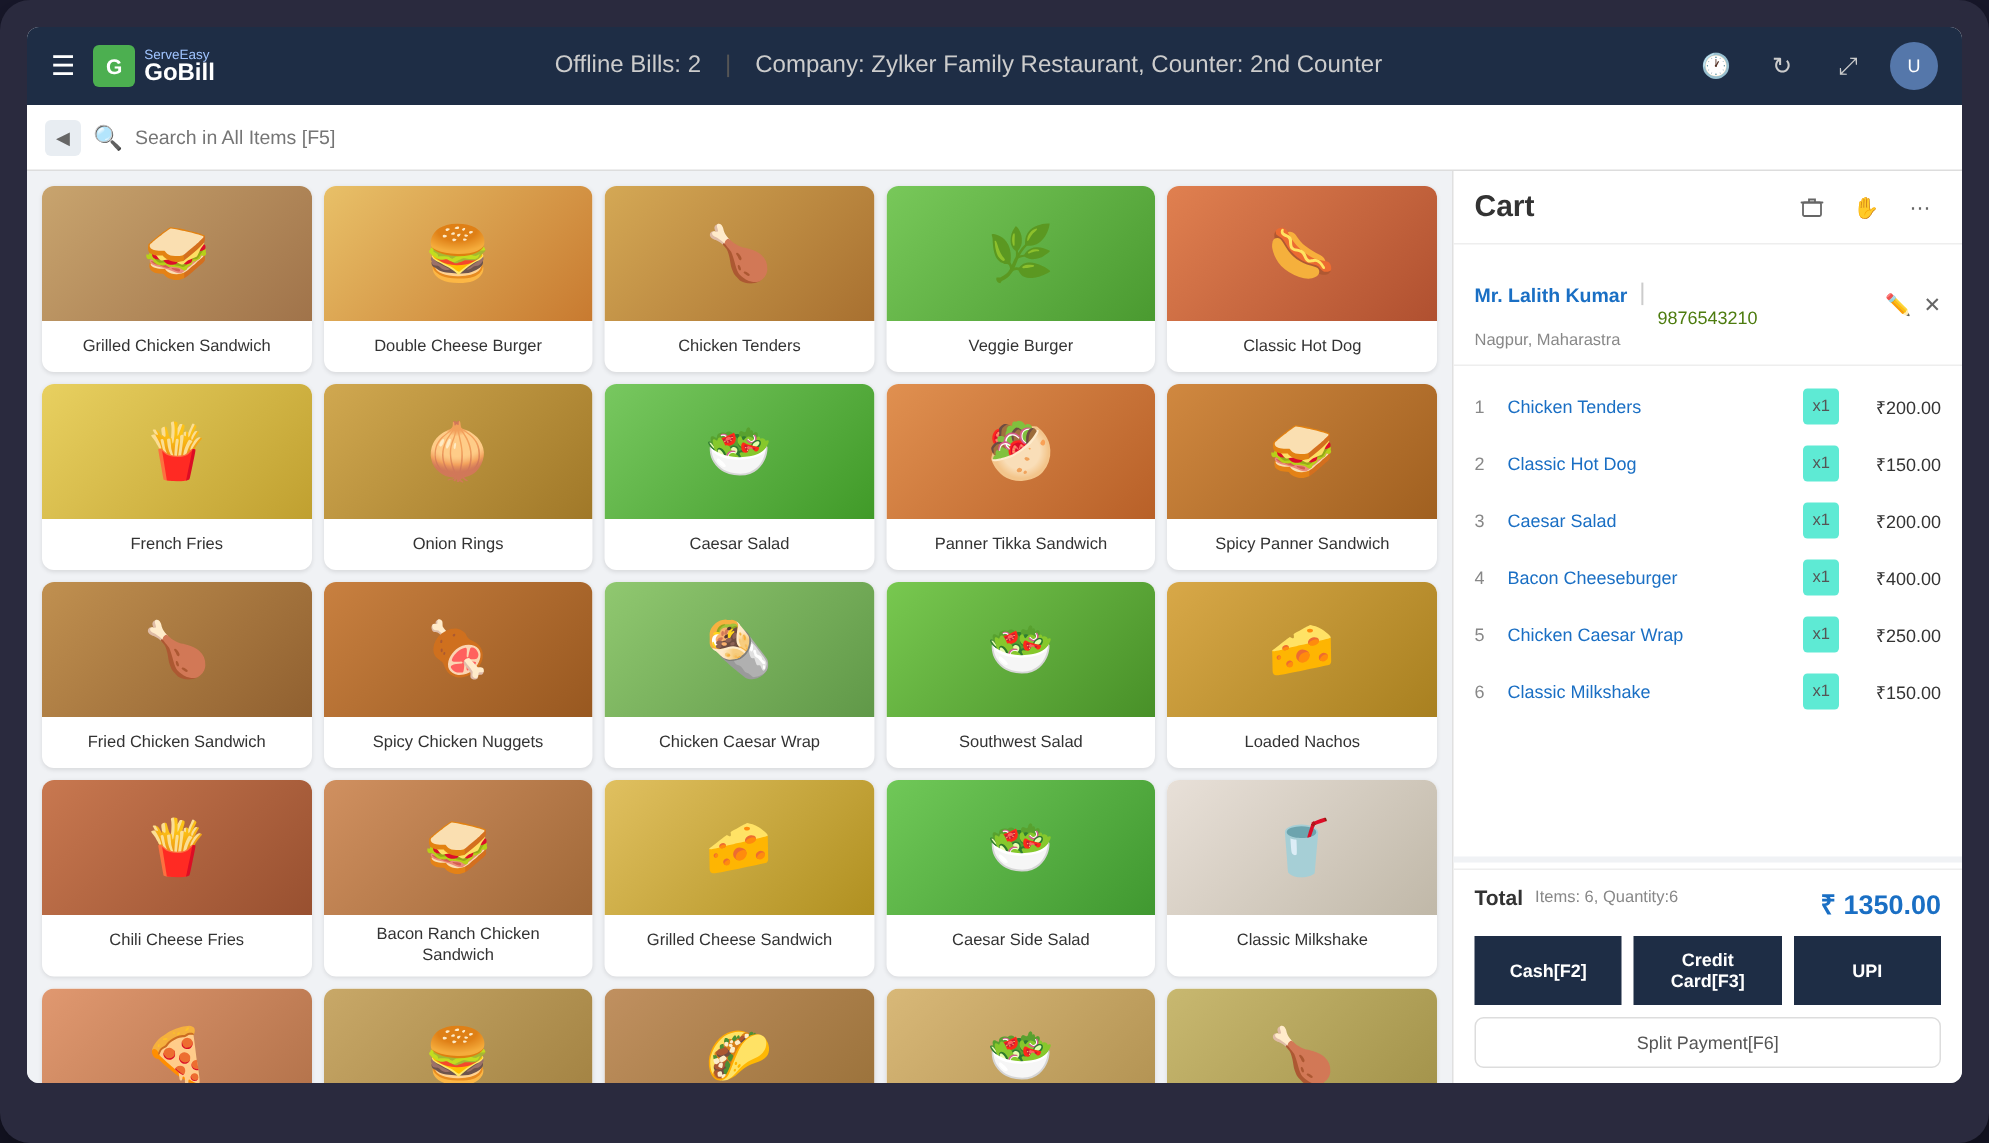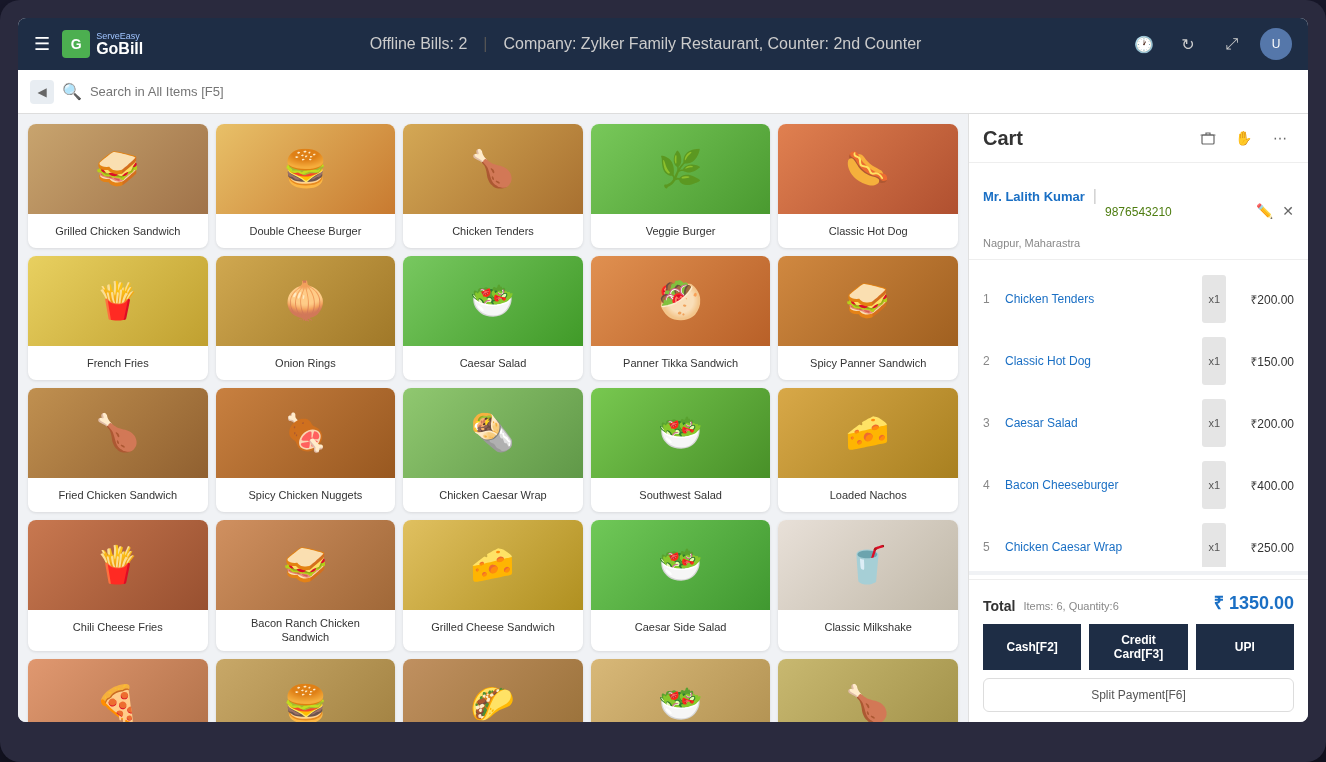--- a/index.html
+++ b/index.html
@@ -219,21 +219,21 @@
       padding: 10px 14px;
       border-bottom: 1px solid #eee;
     }
     .customer-name {
       color: #1a6fc4;
       font-size: 13px;
       font-weight: 600;
     }
     .customer-sep { color: #ccc; }
     .customer-phone { color: #4d7c0f; font-size: 12px; margin-top: 32px; }
-    .customer-location { color: #888; font-size: 11px; margin-top: 18px; }
+    .customer-location { color: #888; font-size: 11px; margin-top: 2px; }
     .customer-actions {
       display: flex;
       gap: 8px;
     }
     .customer-action-btn {
       color: #666;
       cursor: pointer;
       font-size: 14px;
     }
     
@@ -256,22 +256,22 @@
     }
     .cart-item-name {
       flex: 1;
       color: #1a6fc4;
       font-size: 12px;
       cursor: pointer;
     }
     .cart-item-qty {
       color: #555;
       font-size: 11px;
-      background: #e5e5e5;
-      padding: 18px 6px;
+      background: #5eead4;
+      padding: 6px 6px;
       border-radius: 3px;
       margin-left: 16px;
     }
     .cart-item-price {
       color: #333;
       font-size: 12px;
       font-weight: 500;
       min-width: 60px;
       text-align: right;
     }
@@ -281,21 +281,21 @@
       background: #f0f2f5;
       margin: 4px 0;
     }
     
     .cart-footer {
       border-top: 1px solid #eee;
       padding: 10px 14px;
     }
     .cart-total-row {
       display: flex;
-      align-items: flex-end;
+      align-items: flex-start;
       justify-content: space-between;
       margin-bottom: 10px;
     }
     .cart-total-left {
       display: flex;
       align-items: center;
       gap: 8px;
     }
     .cart-total-label {
       font-size: 14px;

